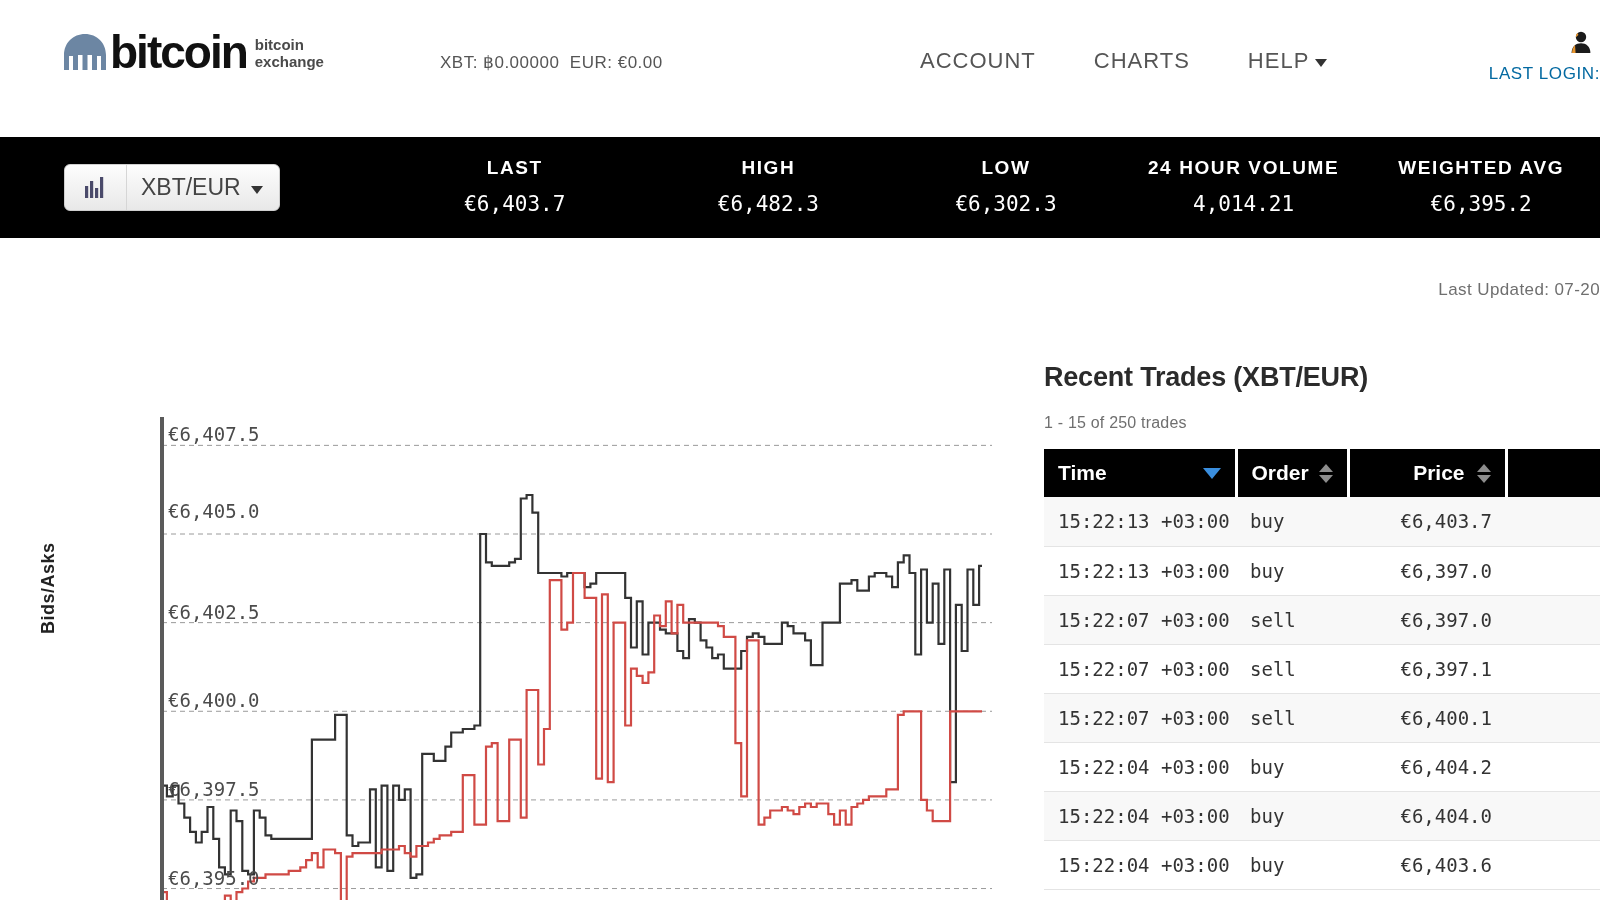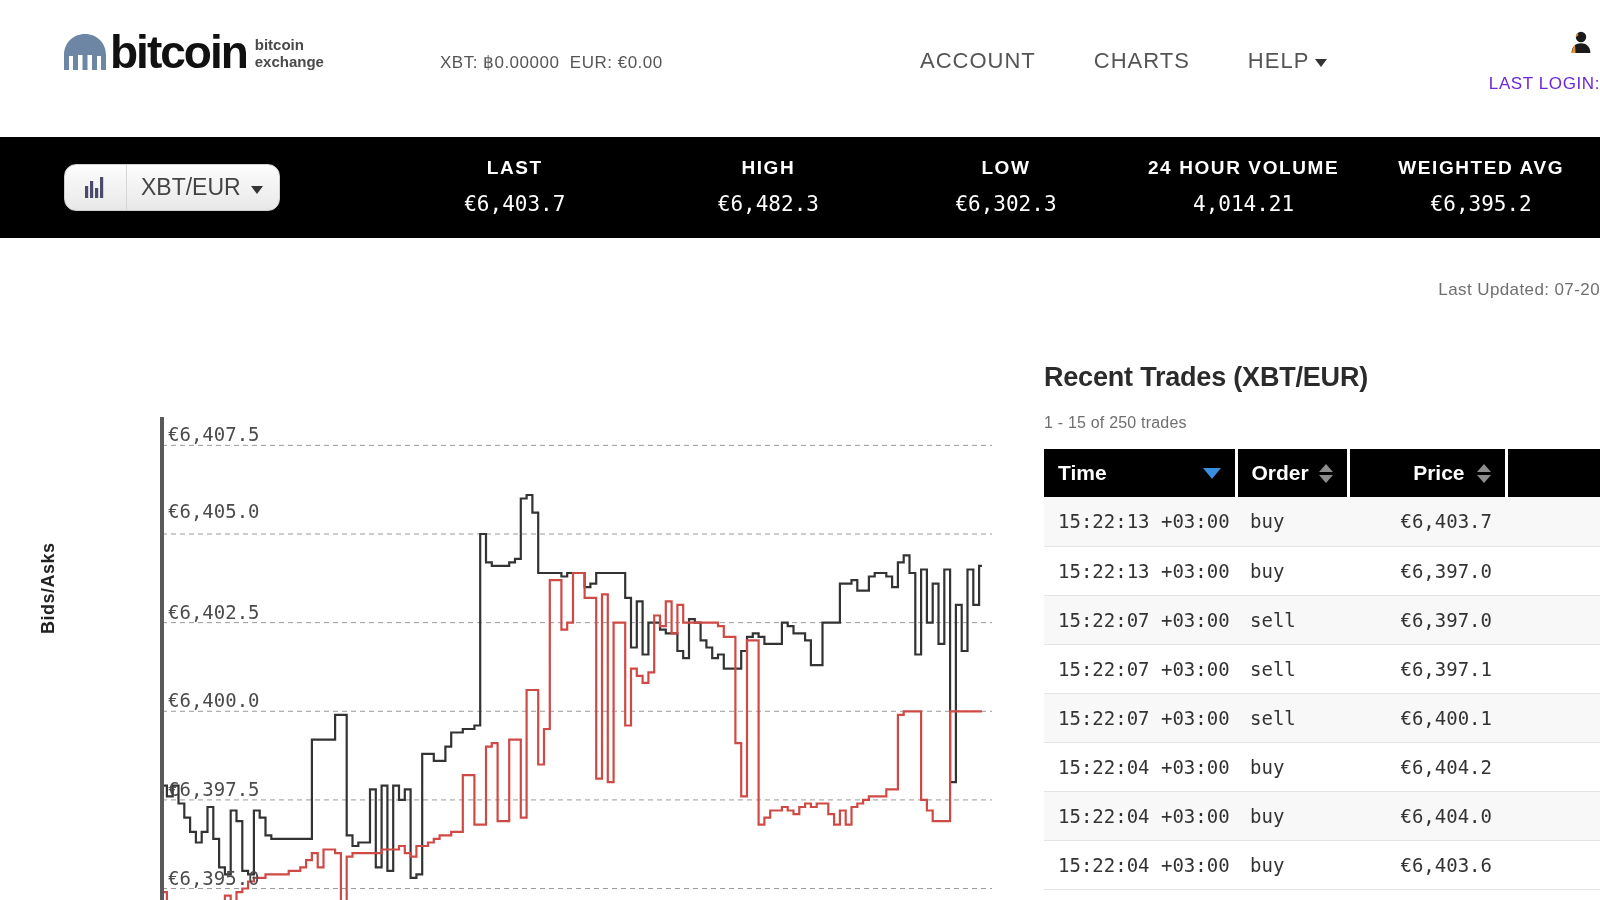--- a/index.html
+++ b/index.html
@@ -50,34 +50,34 @@
     width: 0; height: 0; display: inline-block;
     border-left: 6px solid transparent; border-right: 6px solid transparent;
     border-top: 8px solid #333; margin-top: 4px;
   }
   .account-box {
     position: absolute; right: 0px; top: 30px;
     text-align: right; width: 170px;
   }
   .user-icon { display: block; margin-left: auto; margin-right: 8px; }
   .last-login {
-    margin-top: 16px; font-size: 17px; color: #6d28d9;
+    margin-top: 6px; font-size: 17px; color: #0369a1;
     letter-spacing: 0.6px; white-space: nowrap;
     text-align: right;
   }
 
   
   .tickerbar {
     position: absolute; left: 0; top: 137px; width: 1600px; height: 101px;
     background: #000000;
   }
   .pair-btn {
     position: absolute; left: 64px; top: 27px;
     height: 47px; display: flex; align-items: stretch;
-    border-radius: 12px; overflow: hidden;
+    border-radius: 6px; overflow: hidden;
     background: linear-gradient(#fdfdfd, #e8e8e8);
     border: 1px solid #cfcfcf; cursor: pointer;
   }
   .pair-icon-cell {
     width: 62px; display: flex; align-items: center; justify-content: center;
     border-right: 1px solid #d6d6d6;
   }
   .pair-label-cell {
     display: flex; align-items: center; gap: 10px;
     padding: 0 16px 0 14px;

